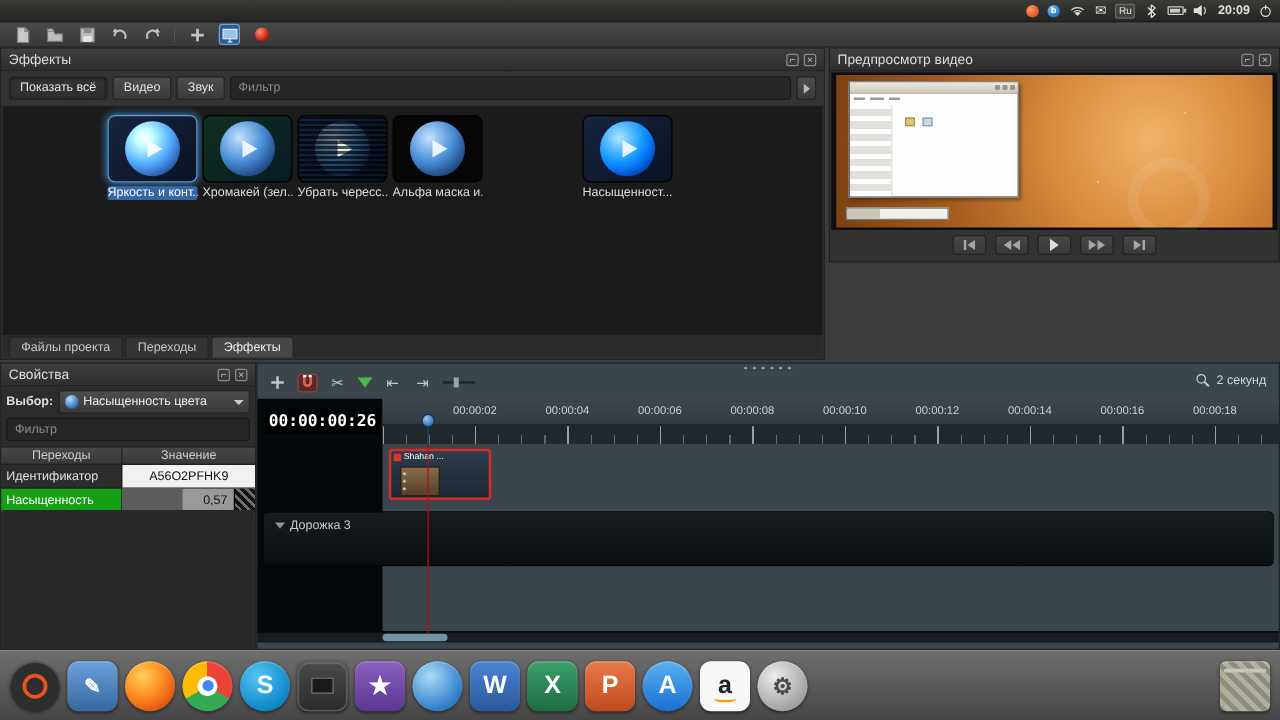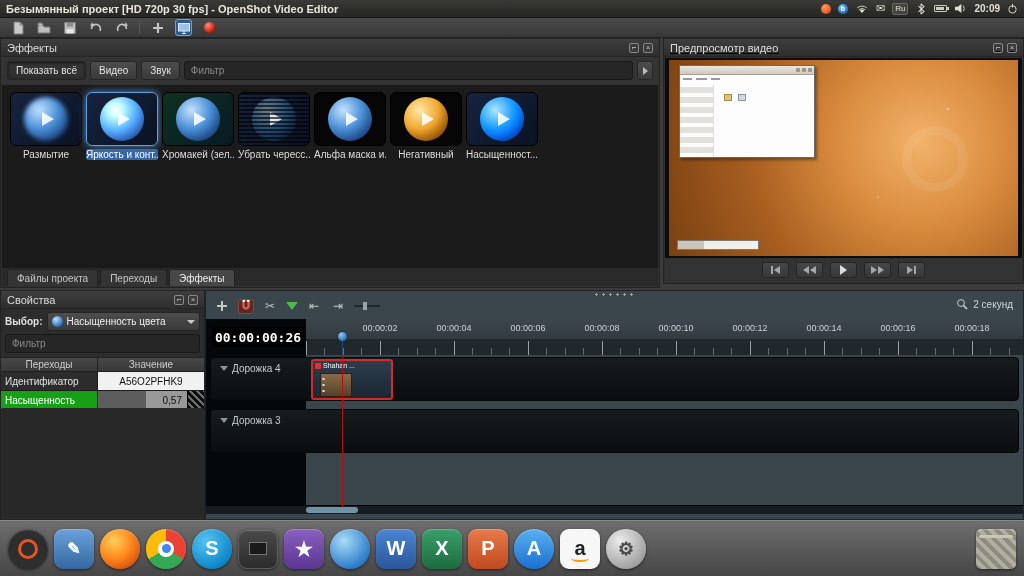--- a/index.html
+++ b/index.html
@@ -72,21 +72,21 @@
     border-left:12px solid rgba(255,255,255,.85); border-top:7px solid transparent; border-bottom:7px solid transparent; }
   .fx-label { margin-top:3px; font-size:10px; color:#ddd; white-space:nowrap; overflow:hidden; }
   .fx.selected .fx-label { background:#3465a4; color:#fff; border-radius:2px; }
   .fx-tabs { position:absolute; left:1px; right:1px; bottom:1px; height:18px; background:#2a2a2a;
     display:flex; gap:2px; align-items:flex-end; padding-left:5px; }
   .tab { height:17px; padding:0 9px; font-size:10px; color:#c6c6c6; background:#343434;
     border:1px solid #222; border-bottom:none; border-radius:3px 3px 0 0; display:flex; align-items:center;margin-top:31px; }
   .tab.active { background:#474747; color:#f0f0f0; }
 
   
-  .pv-panel { left:663px; top:38px; width:361px; height:246px;text-decoration:underline; }
+  .pv-panel { left:663px; top:38px; width:361px; height:172px; }
   .pv-video { position:absolute; left:1px; right:1px; top:19px; bottom:25px; background:#0d0d0d; }
   .frame { position:absolute; left:4px; right:4px; top:2px; bottom:2px;
     background:
       radial-gradient(circle 1px at 20% 30%, rgba(255,235,200,.5) 0 1px, transparent 1px),
       radial-gradient(circle 1px at 60% 70%, rgba(255,235,200,.4) 0 1px, transparent 1px),
       radial-gradient(circle 1px at 80% 25%, rgba(255,235,200,.45) 0 1px, transparent 1px),
       radial-gradient(circle at 72% 42%, #f2b26a 0%, #d98c3e 30%, #a85f20 62%, #7a4012 100%); }
   .wm-ring { position:absolute; right:50px; top:66px; width:66px; height:66px; border:9px solid rgba(255,255,255,.07); border-radius:50%; }
   .pv-window { position:absolute; left:10px; top:5px; width:136px; height:93px; background:#fdfdfd;
     border:1px solid #6a6a6a; box-shadow:2px 2px 3px rgba(0,0,0,.4); }
@@ -211,21 +211,20 @@
   .d-trash { margin-left:auto; border-radius:5px;
     background:repeating-linear-gradient(45deg,#8d8d7f 0 4px,#b1af9f 4px 8px); }
   .d-trash i { position:absolute; left:3px; top:6px; right:3px; height:3px; background:#c8c6b6; border-radius:2px; }
 </style>
 </head>
 <body>
 
 <div class="screen">
 
   <div class="topbar">
-    <span class="tb-title">Безымянный проект [HD 720p 30 fps] - OpenShot Video Editor</span>
     <div class="tray">
       <span class="tray-dot orange"></span>
       <span class="tray-dot blue">b</span>
       <svg width="14" height="11" viewBox="0 0 16 12">
           <path d="M8 11 L5.4 8.2 a4.2 4.2 0 0 1 5.2 0 Z" fill="#e4e0d6"></path>
           <path d="M2.4 5.4 a8.4 8.4 0 0 1 11.2 0" stroke="#e4e0d6" fill="none"></path>
           <path d="M4.4 7.4 a5.6 5.6 0 0 1 7.2 0" stroke="#e4e0d6" fill="none"></path>
         </svg>
       <span style="font-size:11px;">✉</span>
       <span class="ru-box">Ru</span>
@@ -307,27 +306,20 @@
     <div class="fx-controls">
       <span class="btn pressed">Показать всё</span>
       <span class="btn">Видео</span>
       <span class="btn">Звук</span>
       <input class="filter-input" placeholder="Фильтр" style="">
       <span class="scroll-btn">
           <i></i>
         </span>
     </div>
     <div class="fx-body">
-      <div class="fx" style="left:8px">
-        <div class="fx-thumb">
-            <div class="sphere blurred"></div>
-            <div class="play-tri"></div>
-          </div>
-        <div class="fx-label">Размытие</div>
-      </div>
       <div class="fx selected" style="left:84px">
         <div class="fx-thumb">
             <div class="sphere bright"></div>
             <div class="play-tri"></div>
           </div>
         <div class="fx-label">Яркость и конт...</div>
       </div>
       <div class="fx" style="left:160px">
         <div class="fx-thumb greenbg">
             <div class="sphere"></div>
@@ -341,27 +333,20 @@
             <div class="play-tri"></div>
           </div>
         <div class="fx-label">Убрать чересс...</div>
       </div>
       <div class="fx" style="left:312px">
         <div class="fx-thumb blackbg">
             <div class="sphere"></div>
             <div class="play-tri"></div>
           </div>
         <div class="fx-label">Альфа маска и...</div>
-      </div>
-      <div class="fx" style="left:388px">
-        <div class="fx-thumb blackbg">
-            <div class="sphere negative"></div>
-            <div class="play-tri"></div>
-          </div>
-        <div class="fx-label">Негативный</div>
       </div>
       <div class="fx" style="left:464px">
         <div class="fx-thumb">
             <div class="sphere vivid"></div>
             <div class="play-tri"></div>
           </div>
         <div class="fx-label">Насыщенност...</div>
       </div>
     </div>
     <div class="fx-tabs">
@@ -502,24 +487,20 @@
       <span class="rlab" style="left:518px">00:00:14</span>
       <span class="rlab" style="left:592px">00:00:16</span>
       <span class="rlab" style="left:666px">00:00:18</span>
       <div class="ticks"></div>
     </div>
 
     <div class="ph-marker"></div>
     <div class="ph-stem"></div>
     <div class="ph-line"></div>
 
-    <div class="track" style="top:66px">
-      <span class="tchev"></span>
-      <span class="tname">Дорожка 4</span>
-    </div>
     <div class="track" style="top:118px">
       <span class="tchev"></span>
       <span class="tname">Дорожка 3</span>
     </div>
 
     <div class="clip">
       <div class="clip-top">
         <span class="clip-badge"></span>
         <span class="clip-label">Shahan ...</span>
       </div>

